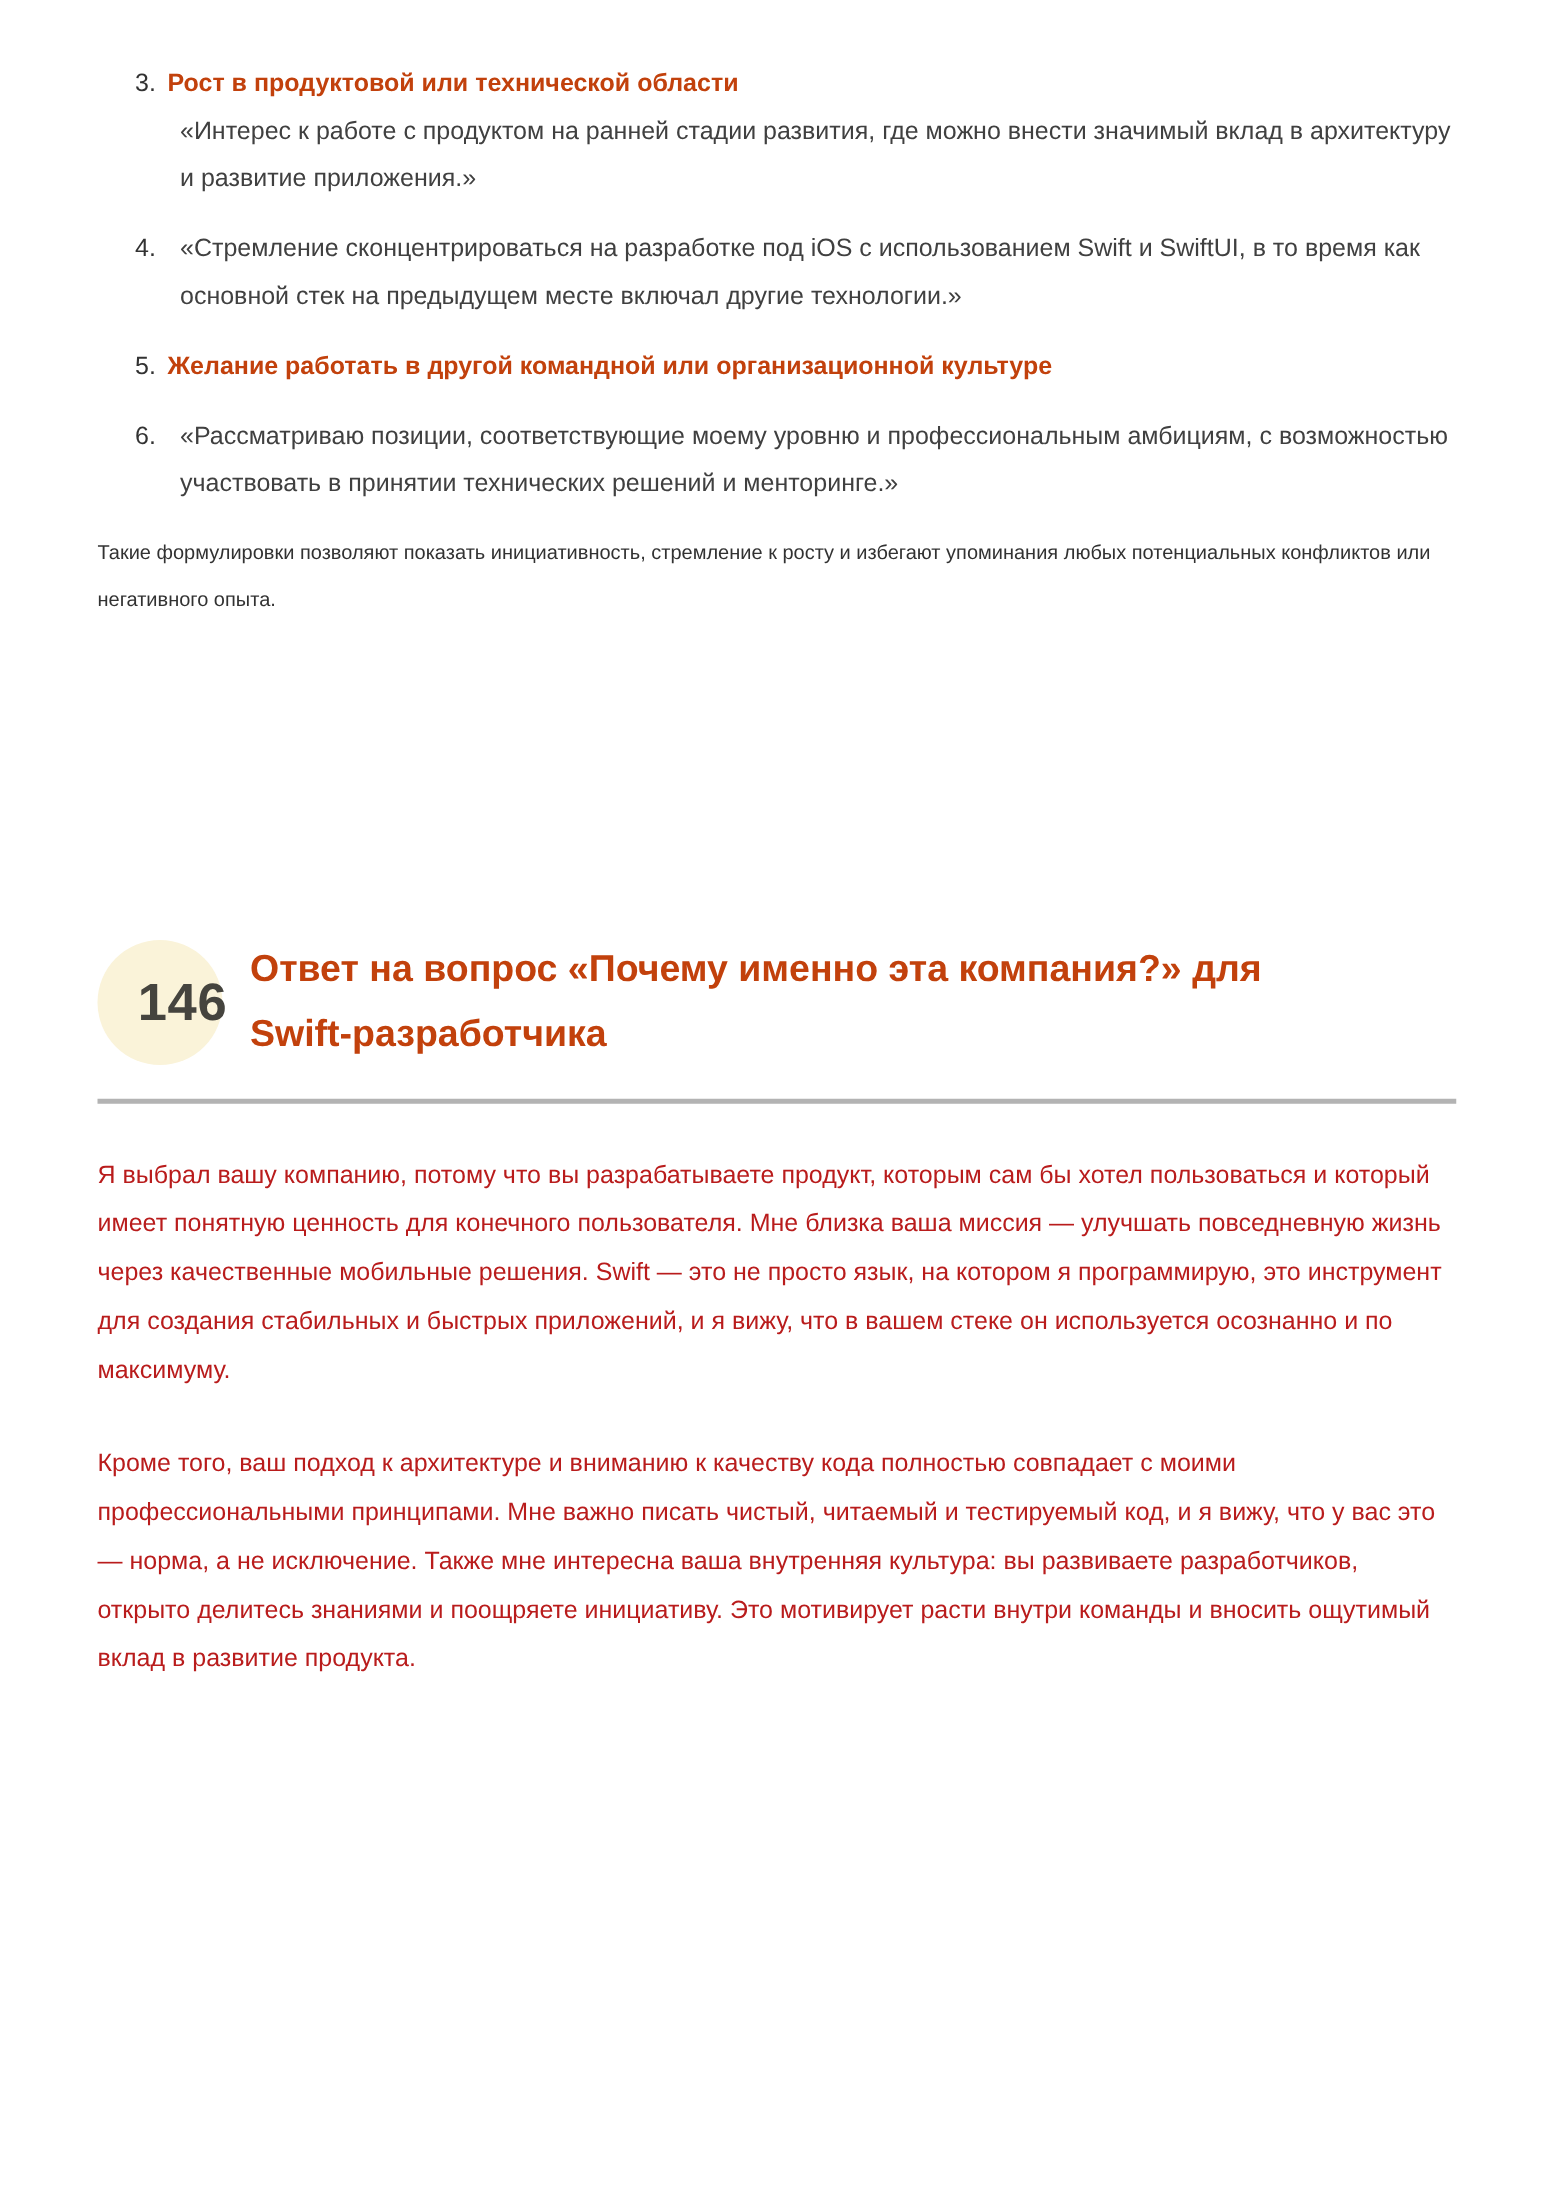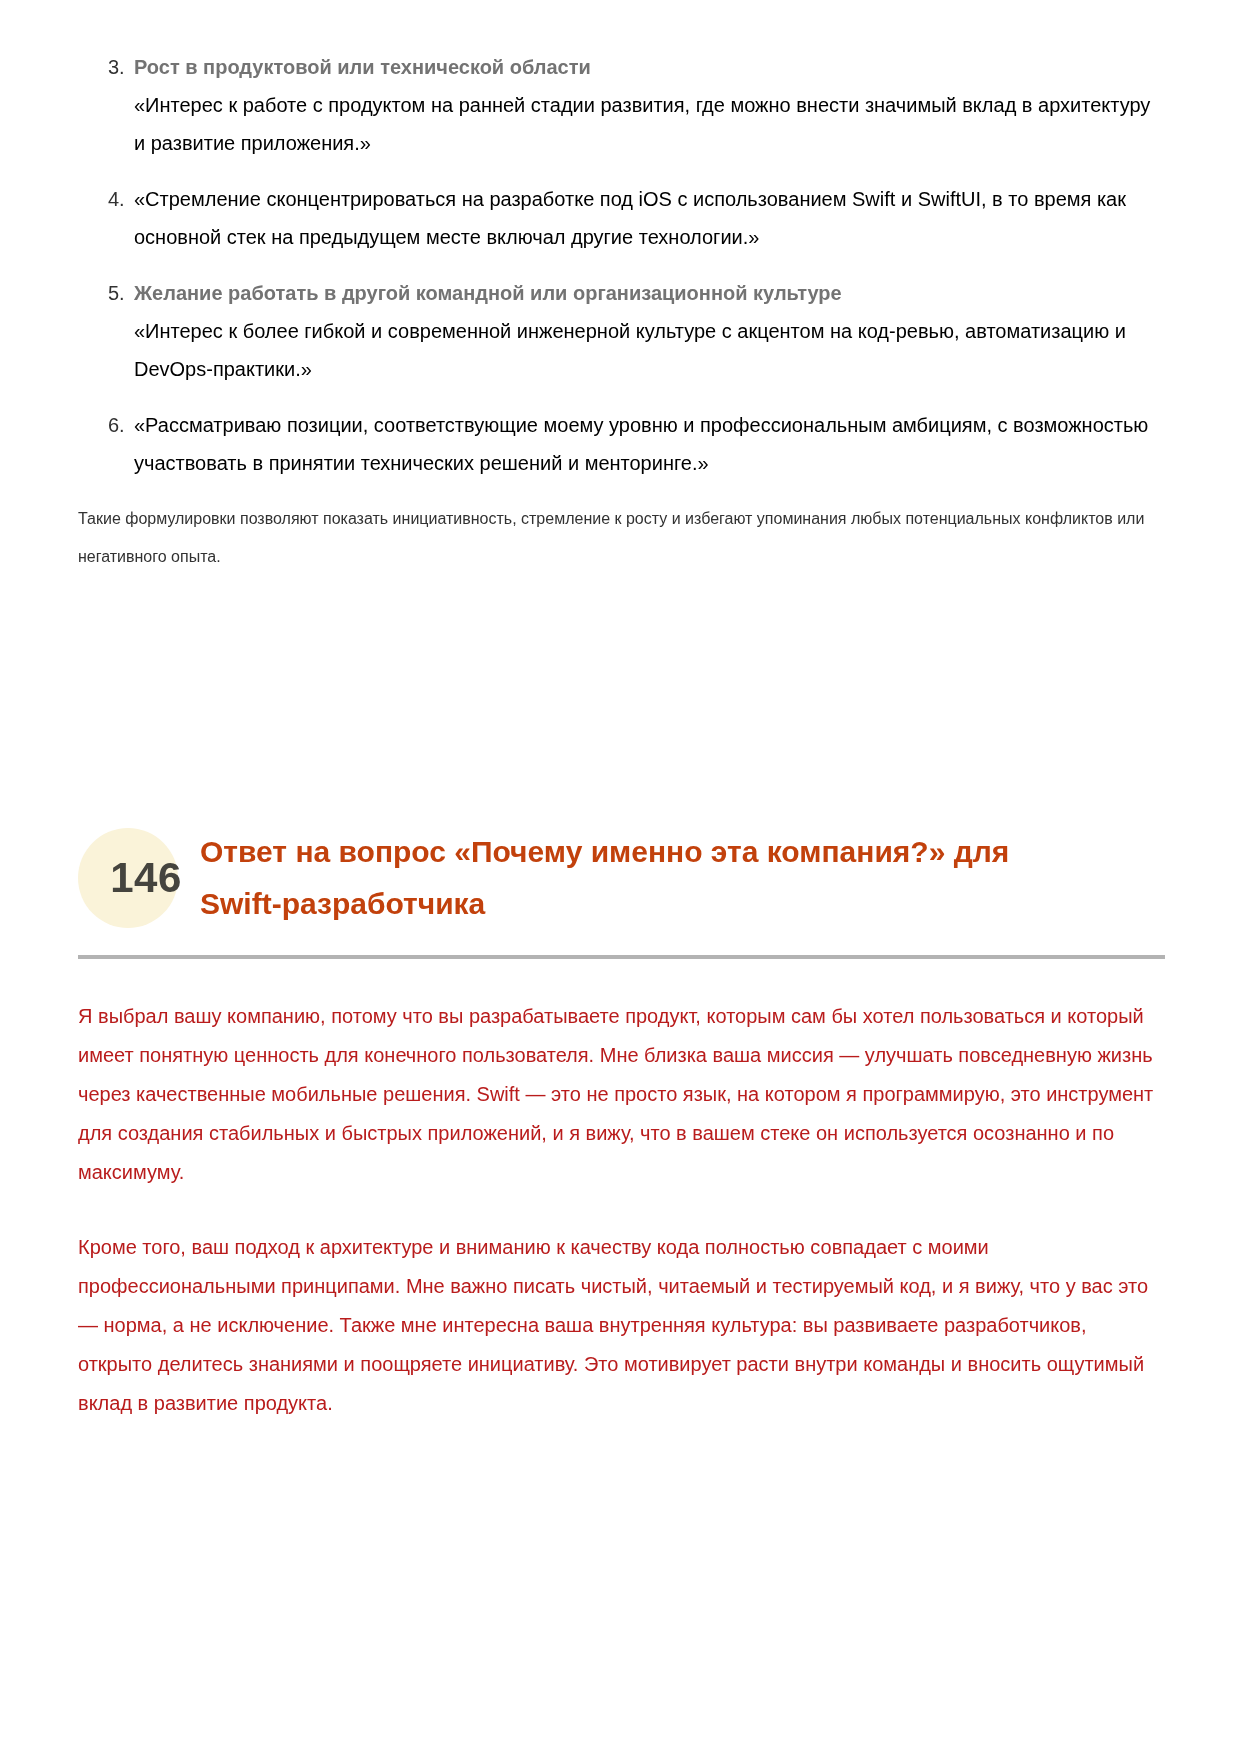--- a/index.html
+++ b/index.html
@@ -30,23 +30,23 @@
     line-height: 38px;
   }
   .li-num {
     flex: 0 0 26px;
     text-align: left;
     color: #323232;
   }
   .li-body { flex: 1 1 auto; }
   .li-title {
     font-weight: bold;
-    color: #737373;
+    color: #c2410c;
   }
-  .li-quote { color: #000000; }
+  .li-quote { color: #404040; margin-left: 10px; }
   
   .closing {
     margin-top: 14px;
     font-size: 16px;
     line-height: 38px;
     color: #323232;
   }
   
   .section-header {
     margin-top: 250px;
@@ -107,21 +107,20 @@
     <li class="qa-item">
       <span class="li-num">4.</span>
       <div class="li-body">
         <p class="li-quote">«Стремление сконцентрироваться на разработке под iOS с использованием Swift и SwiftUI, в то время как основной стек на предыдущем месте включал другие технологии.»</p>
       </div>
     </li>
     <li class="qa-item">
       <span class="li-num">5.</span>
       <div class="li-body">
         <p class="li-title">Желание работать в другой командной или организационной культуре</p>
-        <p class="li-quote">«Интерес к более гибкой и современной инженерной культуре с акцентом на код-ревью, автоматизацию и DevOps-практики.»</p>
       </div>
     </li>
     <li class="qa-item">
       <span class="li-num">6.</span>
       <div class="li-body">
         <p class="li-quote">«Рассматриваю позиции, соответствующие моему уровню и профессиональным амбициям, с возможностью участвовать в принятии технических решений и менторинге.»</p>
       </div>
     </li>
   </ol>
 

